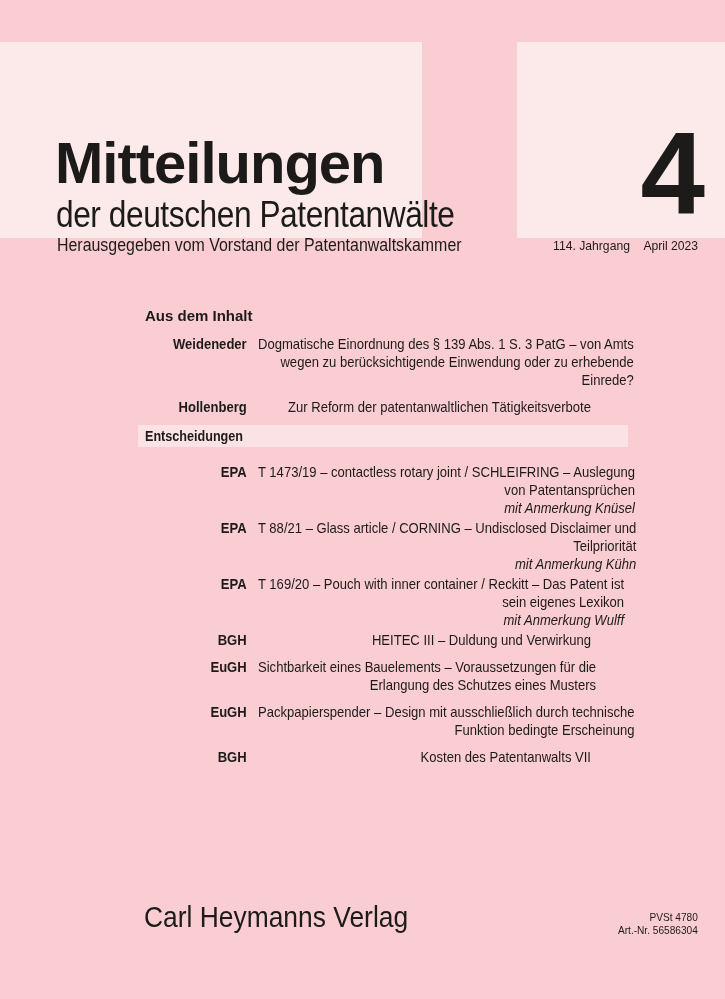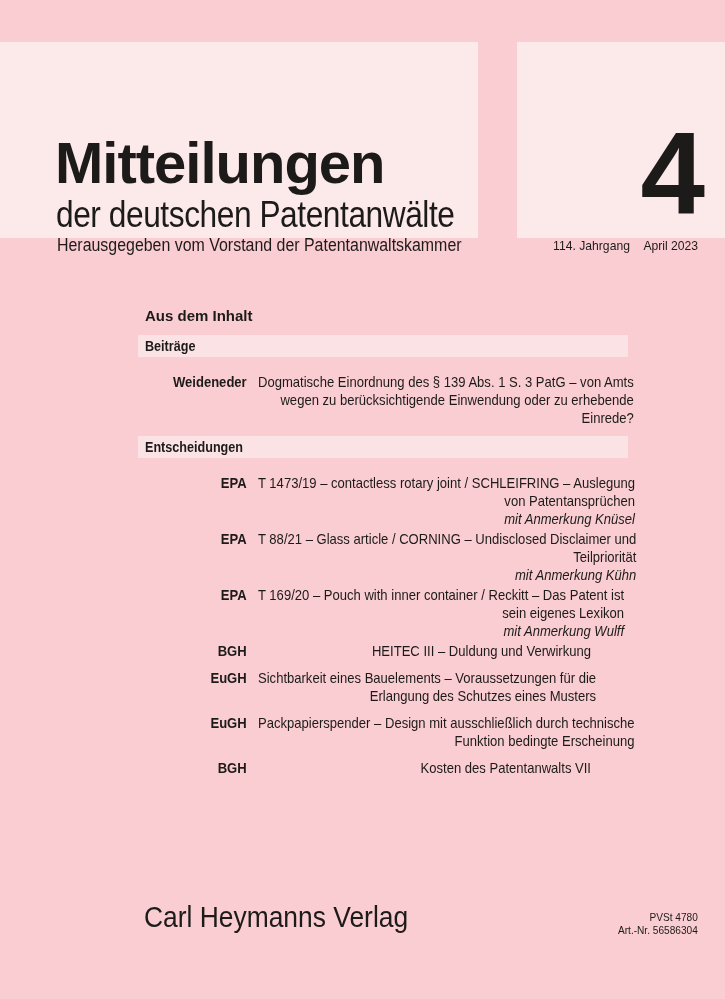--- a/index.html
+++ b/index.html
@@ -13,21 +13,21 @@
   html,body{background:#e8e8e8;}
   body{font-family:"Liberation Sans","DejaVu Sans",sans-serif;color:var(--ink);}
   .page{
     position:relative;
     width:725px;height:999px;
     background:var(--bg);
     overflow:hidden;
   }
   
   .panel{position:absolute;top:42px;height:196px;background:var(--panel);}
-  .panel-left{left:0;width:478px;}
+  .panel-left{left:0;width:422px;}
   .panel-right{left:517px;width:208px;}
 
   .journal-title{
     position:absolute;left:55px;top:92px;
     font-size:58px;line-height:58px;font-weight:700;
     letter-spacing:-1px;white-space:nowrap;
   }
   .journal-subtitle{
     position:absolute;left:56px;top:154px;
     font-size:36px;line-height:38px;font-weight:400;
@@ -101,27 +101,32 @@
     <div class="issue-number">4</div>
     <div class="issue-meta">
       <span>114. Jahrgang</span>
       <span>April 2023</span>
     </div>
   </div>
 
   <main class="toc">
     <h2 class="toc-heading">Aus dem Inhalt</h2>
     <div id="toc-sections">
-        <div class="section-bar"><span class="cond">Beiträge</span></div>
         <div class="toc-row">
           <div class="toc-source">Weideneder</div>
           <div class="toc-body">
             <div class="toc-title">Dogmatische Einordnung des § 139 Abs. 1 S. 3 PatG – von Amts
 wegen zu berücksichtigende Einwendung oder zu erhebende
 Einrede?</div>
+          </div>
+        </div>
+        <div class="toc-row">
+          <div class="toc-source">Hollenberg</div>
+          <div class="toc-body">
+            <div class="toc-title">Zur Reform der patentanwaltlichen Tätigkeitsverbote</div>
           </div>
         </div>
         <div class="section-bar"><span class="cond">Entscheidungen</span></div>
         <div class="toc-row has-note">
           <div class="toc-source">EPA</div>
           <div class="toc-body">
             <div class="toc-title">T 1473/19 – contactless rotary joint / SCHLEIFRING – Auslegung
 von Patentansprüchen</div>
             <div class="toc-note">mit Anmerkung Knüsel</div>
           </div>

